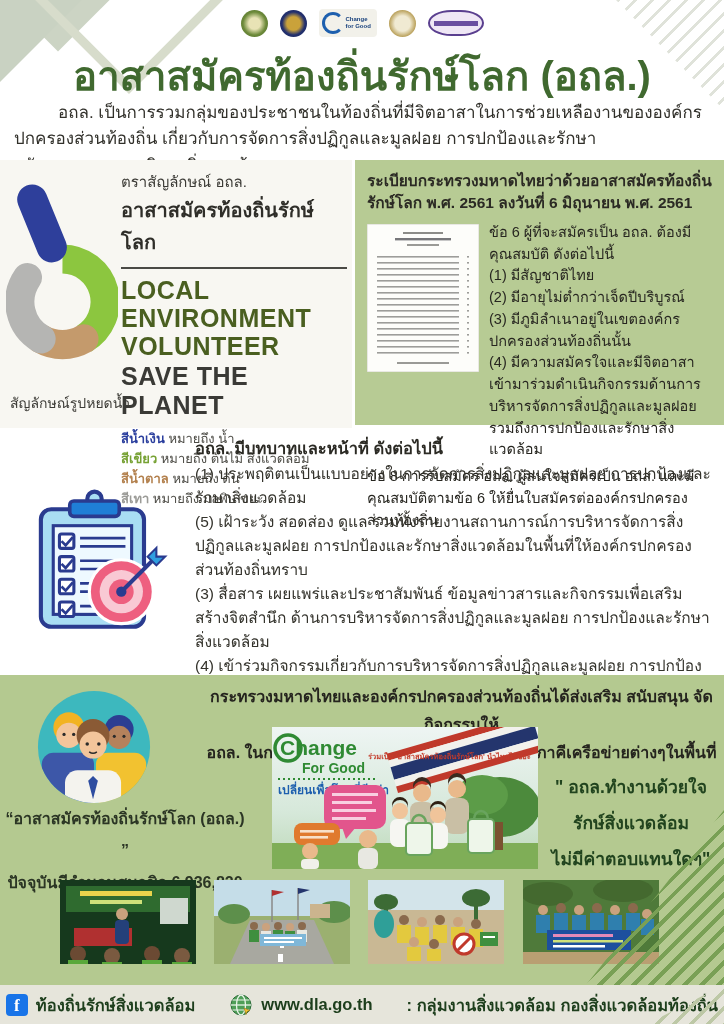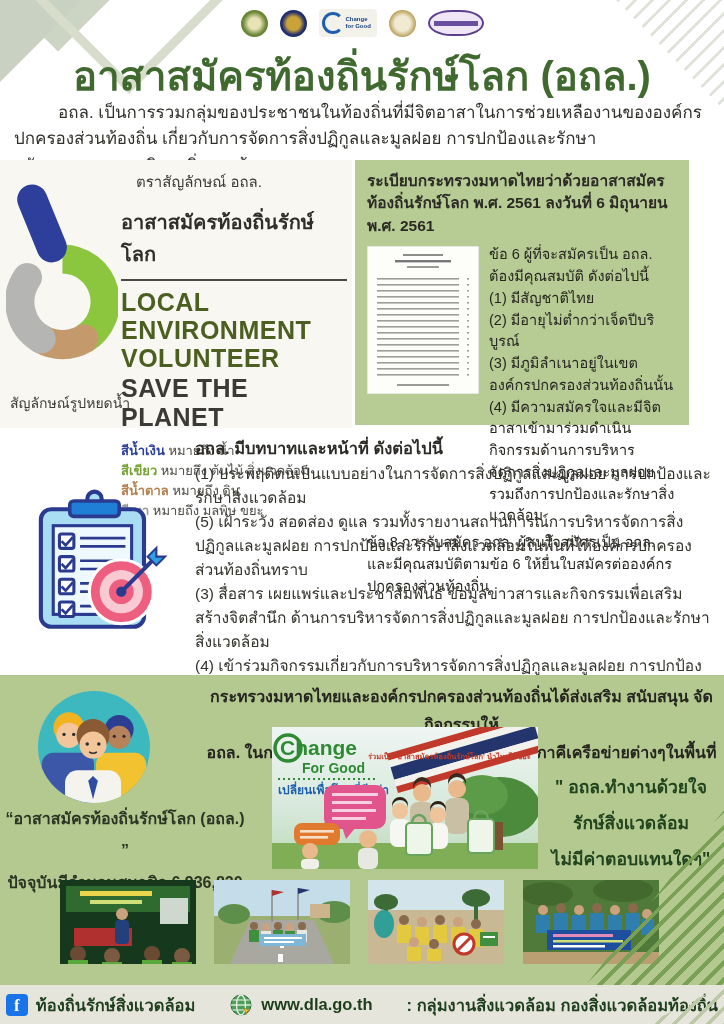--- a/index.html
+++ b/index.html
@@ -28,24 +28,24 @@
   .seal{width:27px;height:27px;border-radius:50%;position:relative;}
   .cfg-mini{width:52px;height:26px;background:#f2f1ea;border-radius:4px;display:flex;align-items:center;padding:1px 3px;gap:2px;}
   .cfg-c{width:16px;height:16px;border-radius:50%;border:3px solid #1d5fae;border-right-color:transparent;flex:none;}
   .cfg-txt{font-size:6px;line-height:7px;font-weight:bold;color:#17407c;white-space:nowrap;}
   .banner-mini{width:52px;height:22px;background:#efe7f5;border:2px solid #5a3f8f;border-radius:50%/60%;position:relative;}
   .banner-mini::after{content:"";position:absolute;left:4px;right:4px;top:9px;height:5px;background:#6a4fa0;}
   .page-title{top:44px;left:0;right:0;text-align:center;font-size:40px;font-weight:bold;color:#40692f;letter-spacing:0;}
   .intro{top:100px;left:14px;right:12px;font-size:17px;line-height:1.55;color:#31302a;text-indent:44px;}
   
   .panel-left{top:160px;left:0;width:352px;height:268px;background:#f8f7f2;}
-  .panel-right{top:160px;left:355px;width:334px;height:265px;background:#b7cb94;padding:10px 12px;box-sizing:border-box;}
+  .panel-right{top:160px;left:355px;width:369px;height:265px;background:#b7cb94;padding:10px 12px;box-sizing:border-box;}
   .emblem-col{position:absolute;left:121px;top:10px;width:226px;}
-  .emblem-caption{font-size:15px;color:#3c3b36;margin-left:15px;}
-  .emblem-thai{font-size:20px;font-weight:600;color:#2f2e29;margin-top:12px;}
+  .emblem-caption{font-size:15px;color:#3c3b36;}
+  .emblem-thai{font-size:20px;font-weight:600;color:#2f2e29;margin-top:0;}
   .emblem-divider{border:none;border-top:2px solid #4a4a45;margin:9px 0 7px 0;width:100%;}
   .emblem-eng{font-size:25px;font-weight:800;line-height:1.12;color:#4a5f20;letter-spacing:.5px;}
   .emblem-save{font-size:25px;font-weight:800;color:#3a3a36;margin-top:2px;letter-spacing:.5px;}
   .legend{margin-top:9px;font-size:13px;line-height:1.55;color:#4c4b45;}
   .legend b{font-weight:600;}
   .drop-caption{left:10px;top:232px;font-size:14px;color:#3c3b36;}
   .reg-title{font-size:15.5px;font-weight:bold;line-height:1.45;color:#2b2a24;}
   .reg-row{margin-top:7px;position:relative;}
   .reg-doc{position:absolute;left:0;top:2px;}
   .reg-quals{margin-left:122px;font-size:14.5px;line-height:1.5;color:#272620;}

